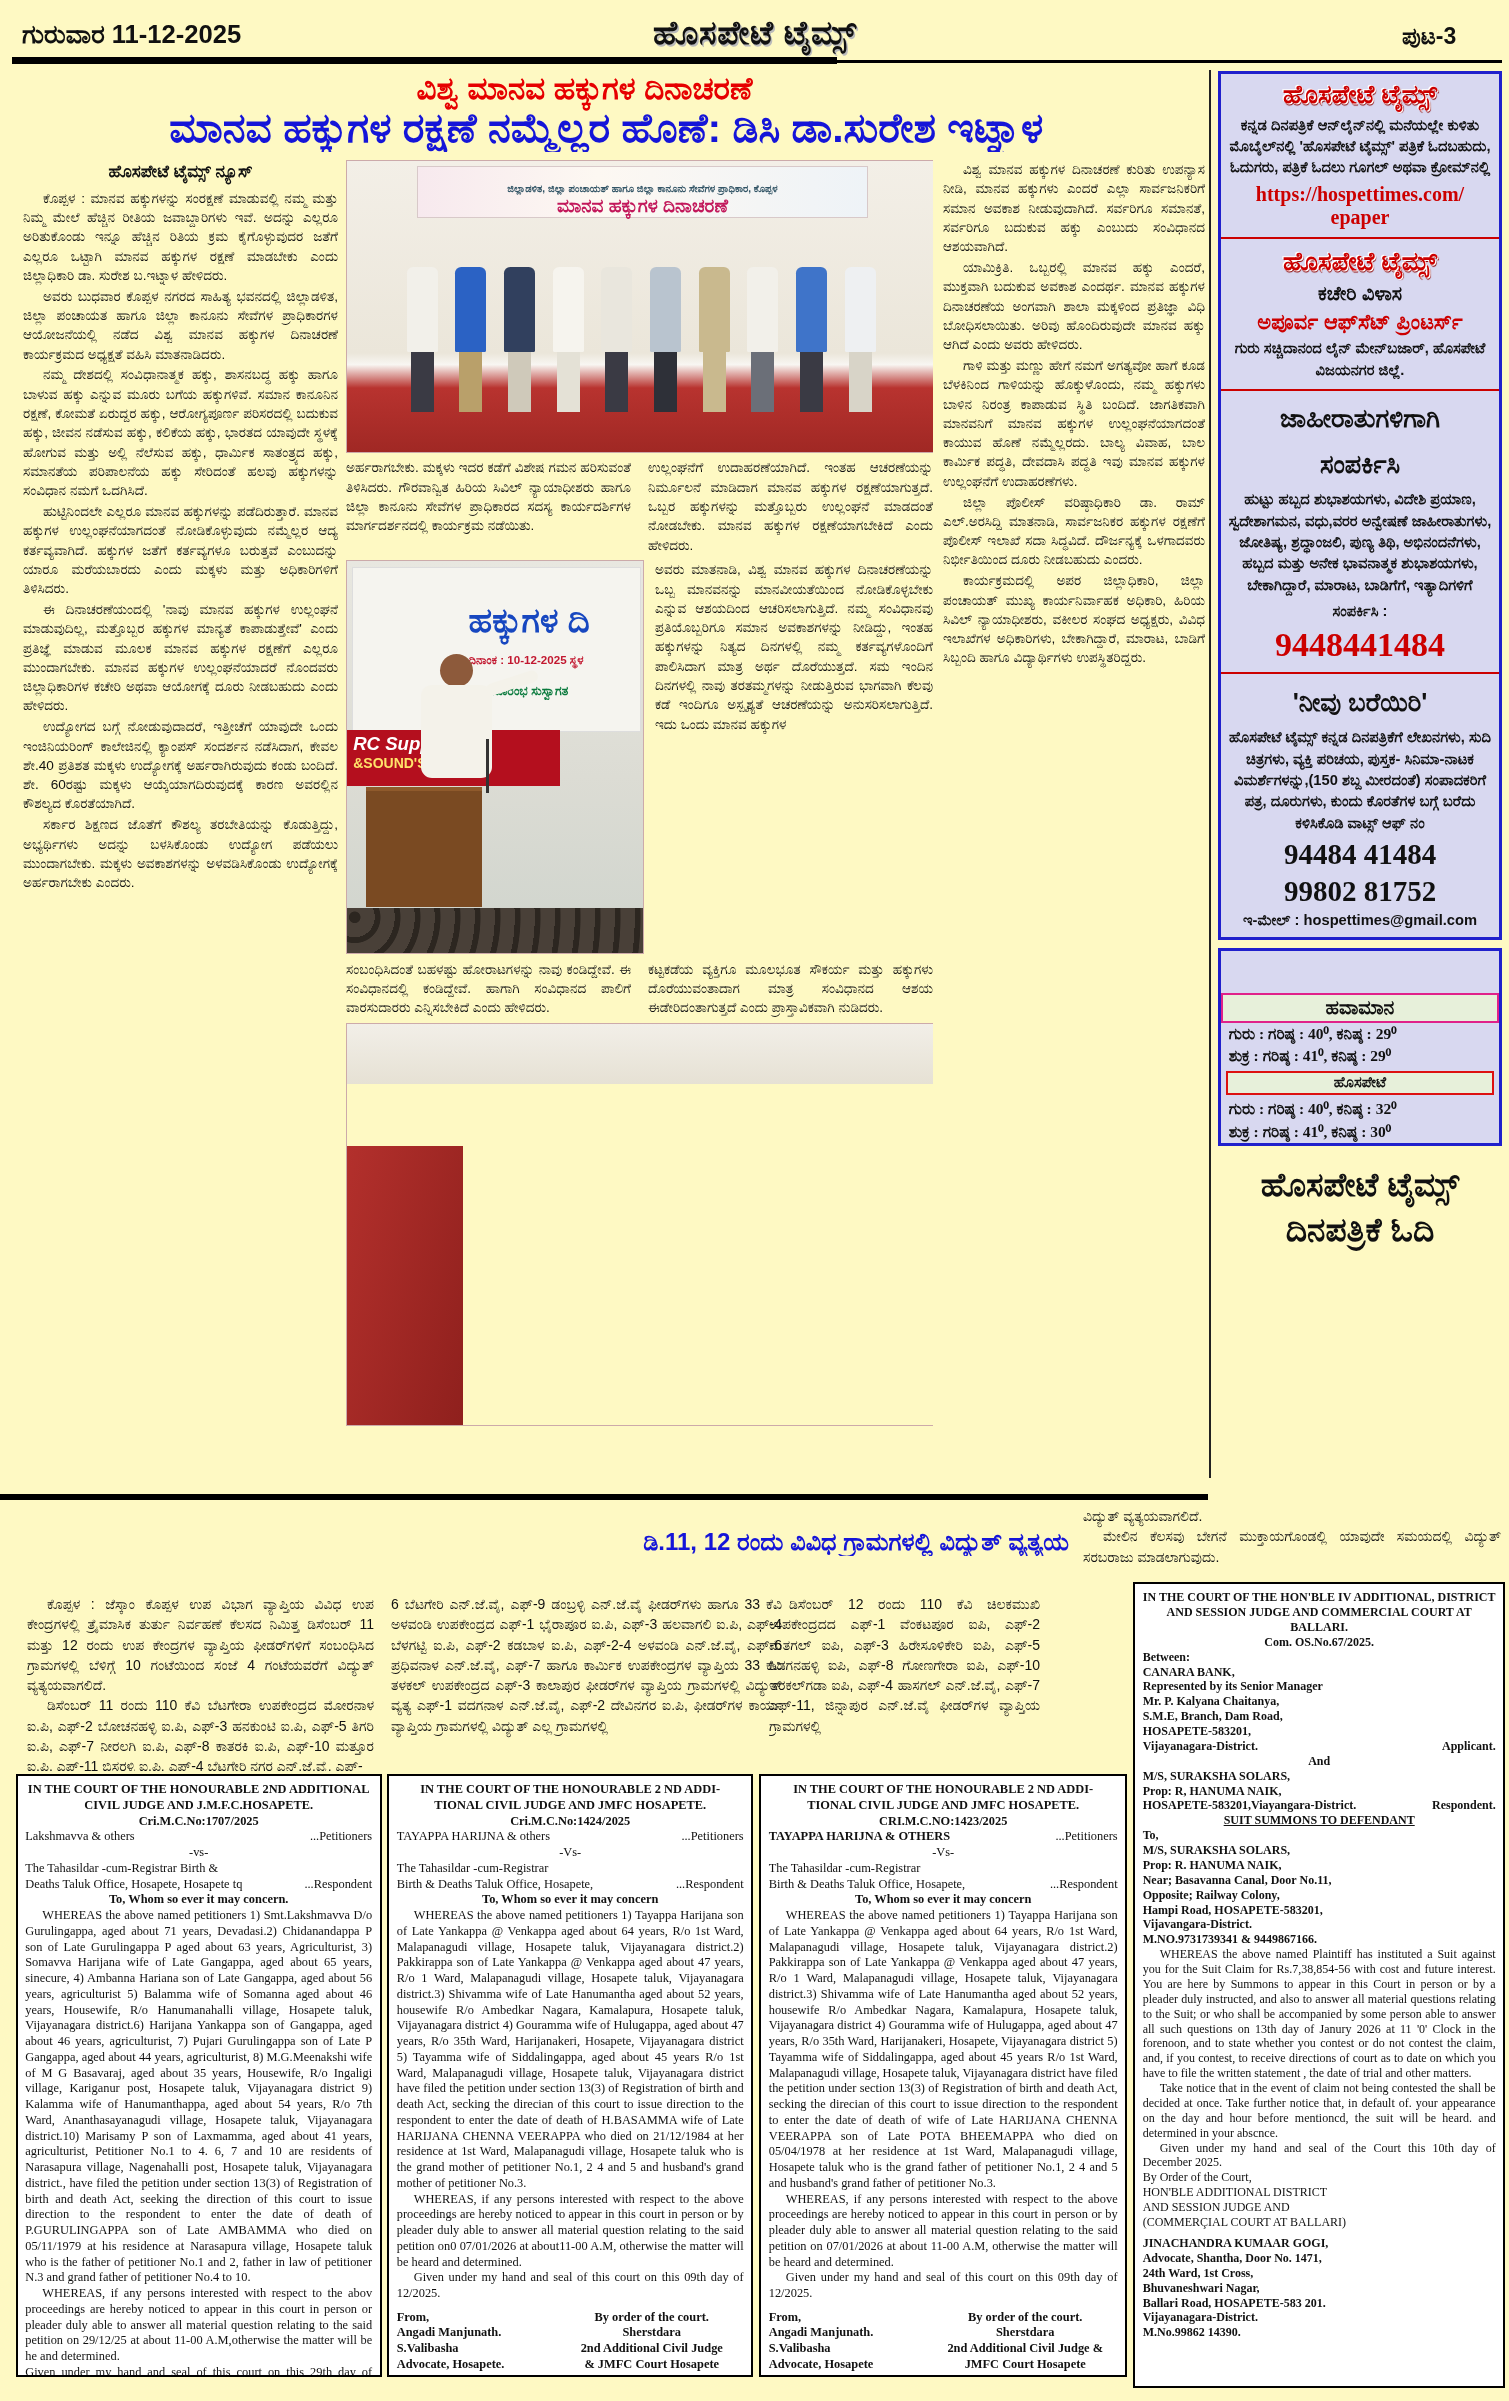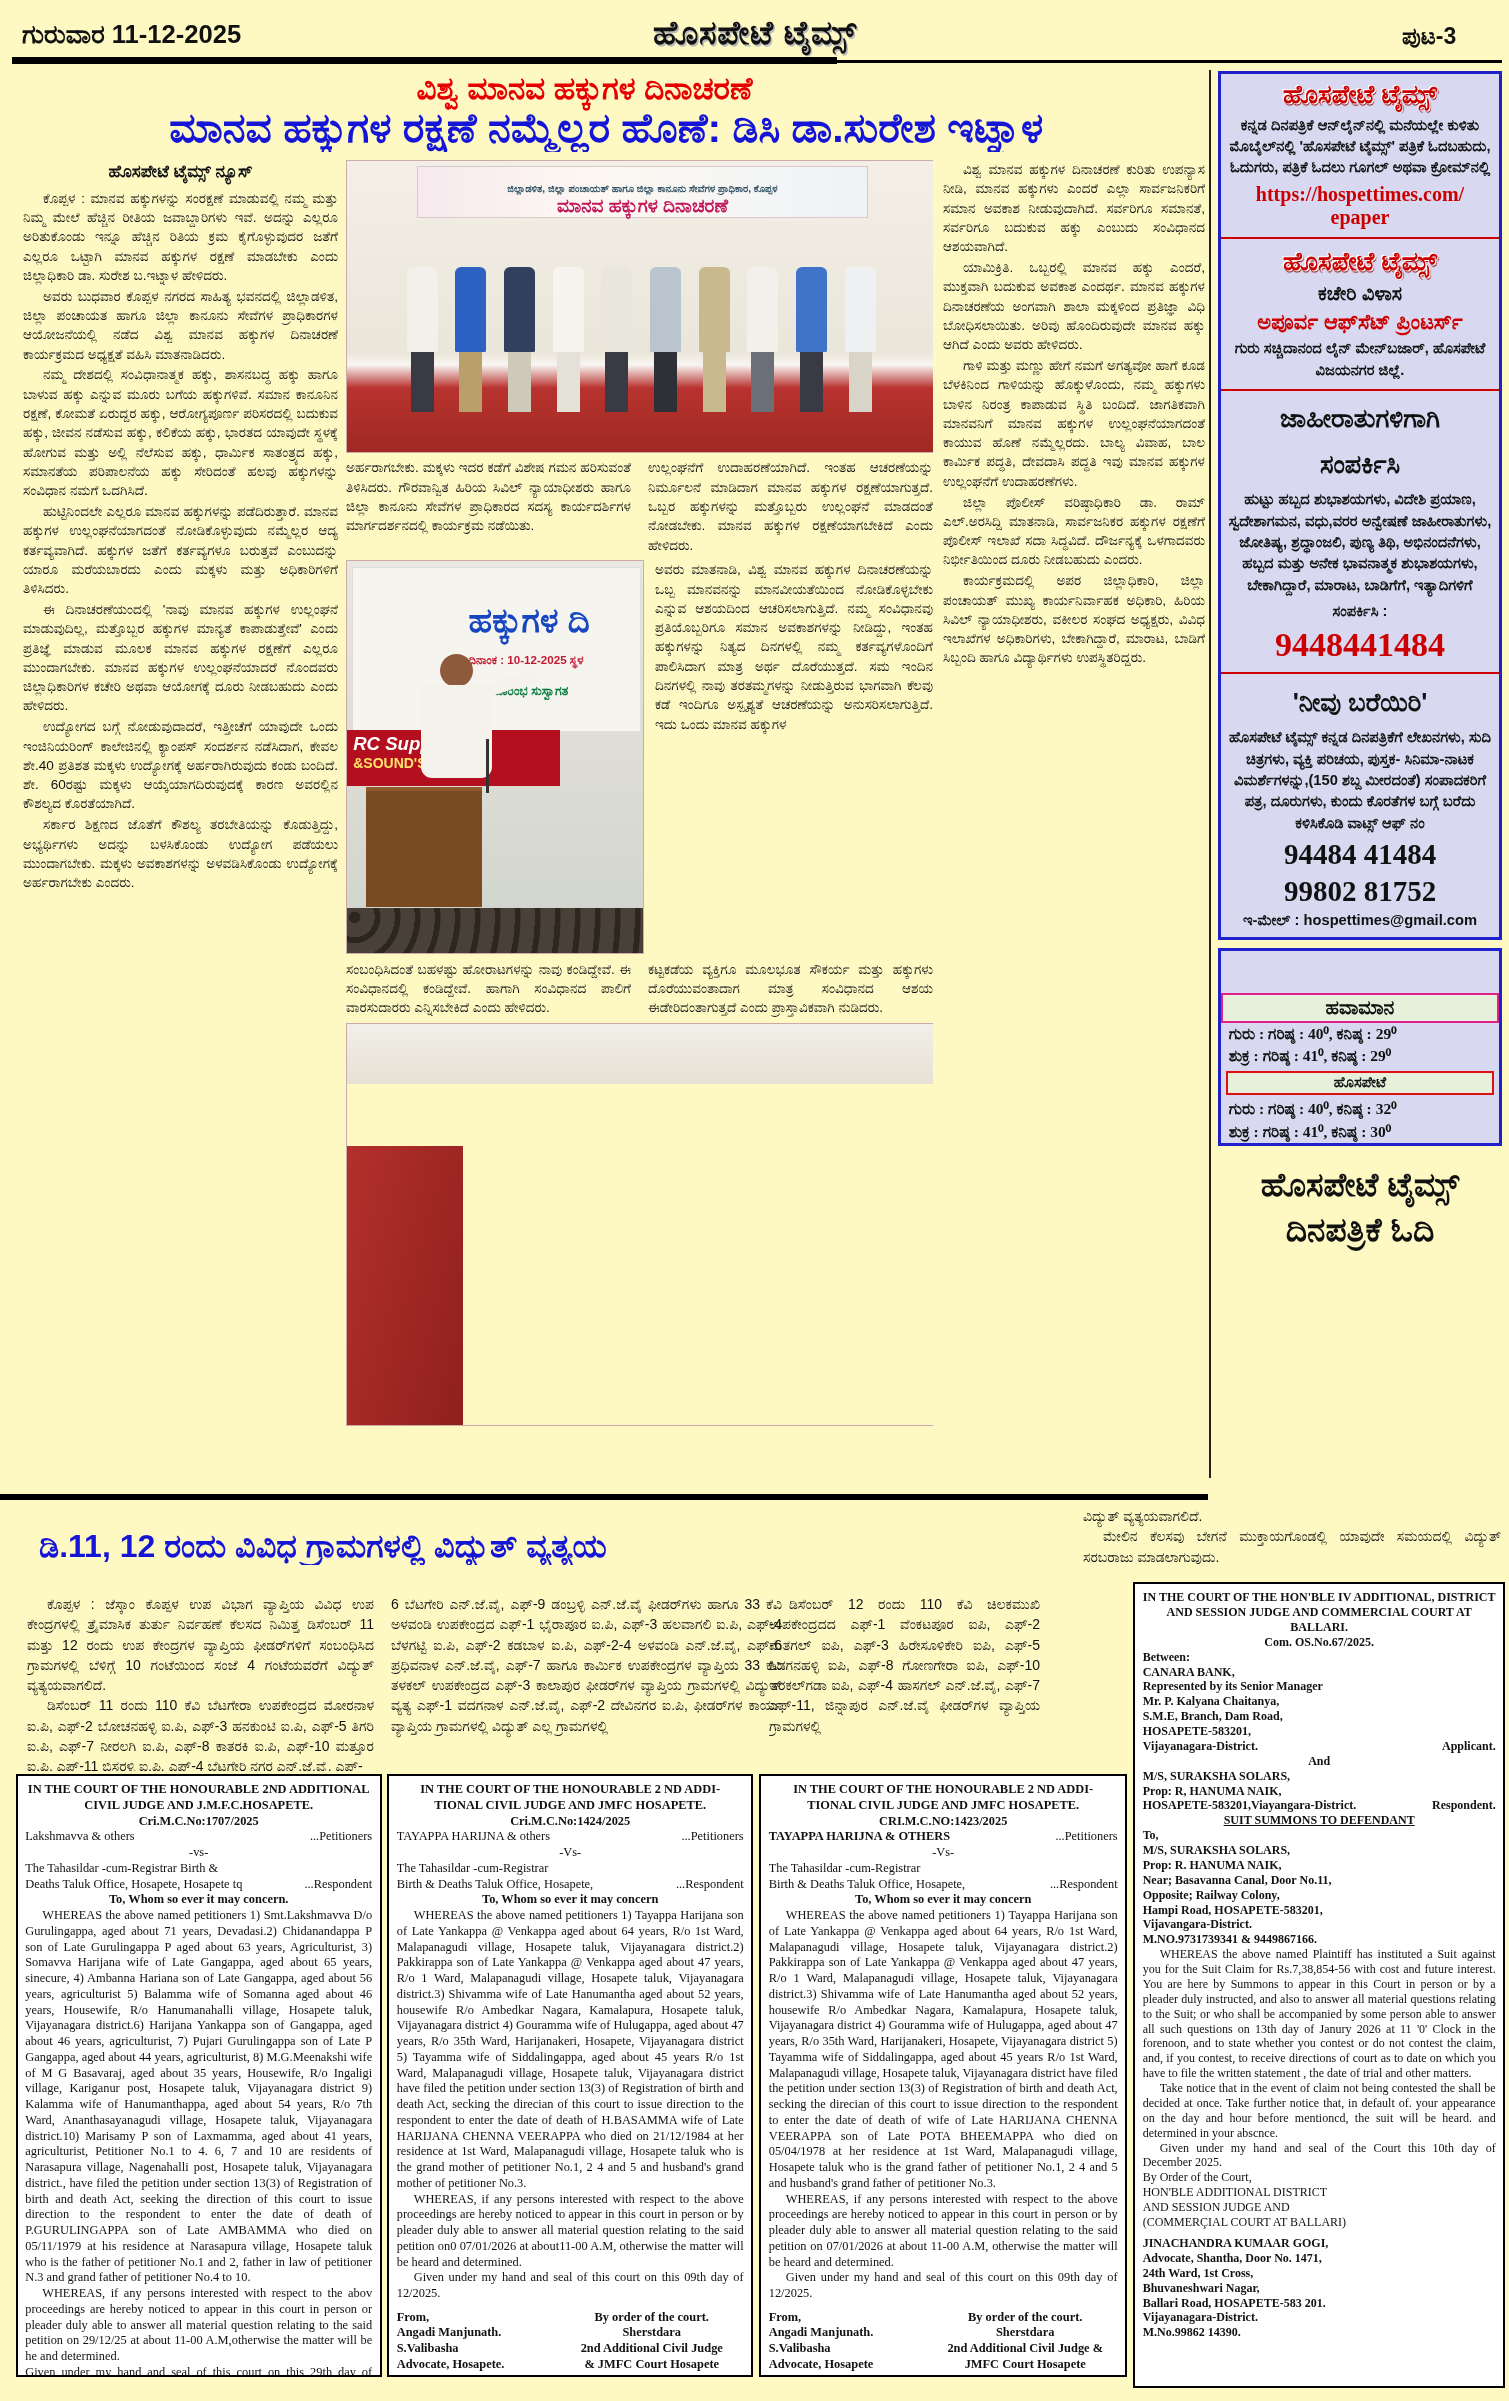--- a/index.html
+++ b/index.html
@@ -79,21 +79,21 @@
   .sb-phone-red{color:#cc0000;text-align:center;font-size:34px;font-weight:bold;font-family:"Liberation Serif",serif;margin:3.1px 0;}
   .sb-phone-blk{text-align:center;font-size:29px;font-weight:bold;font-family:"Liberation Serif",serif;margin:3.1px 0;}
   .sb-email{font-size:14.7px;font-weight:bold;text-align:center;margin-top:4.6px;}
   .wx-box{border:3.1px solid #2020cc;background:#d8d8f0;margin-top:7.7px;}
   .wx-h{background:#e7f0da;border:2.3px solid #e0218a;text-align:center;font-size:19.4px;font-weight:bold;padding:1.5px 0;margin-top:42px;}
   .wx-h2{background:#e7f0da;border:2.3px solid #dd1111;text-align:center;font-size:14.7px;font-weight:bold;padding:1.5px 0;margin:3.1px 4.6px;}
   .wx-r{font-size:15.5px;font-weight:bold;padding:2.3px 7.7px;font-family:"Liberation Serif",serif;}
   .promo{margin-top:17px;text-align:center;font-size:33px;font-weight:bold;line-height:1.35;}
   
   .rule-c{left:0;top:1494px;width:1208px;height:6.2px;background:#000;}
-  .pw-head{left:39px;top:1528px;width:1054px;text-align:left;color:#1515d8;font-size:32px;font-weight:bold;white-space:nowrap;overflow:hidden;}
+  .pw-head{left:15px;top:1528px;width:1054px;text-align:right;color:#1515d8;font-size:24px;font-weight:bold;white-space:nowrap;overflow:hidden;}
   .pw-col{font-size:14px;line-height:1.45;text-align:justify;overflow:hidden;}
   .pw-col p{margin:0;text-indent:20px;}
   .pw1{left:27px;top:1594px;width:347px;height:177px;}
   .pw2{left:391px;top:1594px;width:391px;height:177px;}
   .pw3{left:769px;top:1594px;width:271px;height:177px;}
   .pw4{left:1083px;top:1506px;width:418px;height:85px;}
   
   .notice{position:absolute;border:2.3px solid #000;background:#fff;padding:6.2px 7.7px;
           font-family:"Liberation Serif",serif;font-size:12.4px;line-height:1.27;overflow:hidden;}
   .n1{left:15.5px;top:1774px;width:347px;height:587px;}

